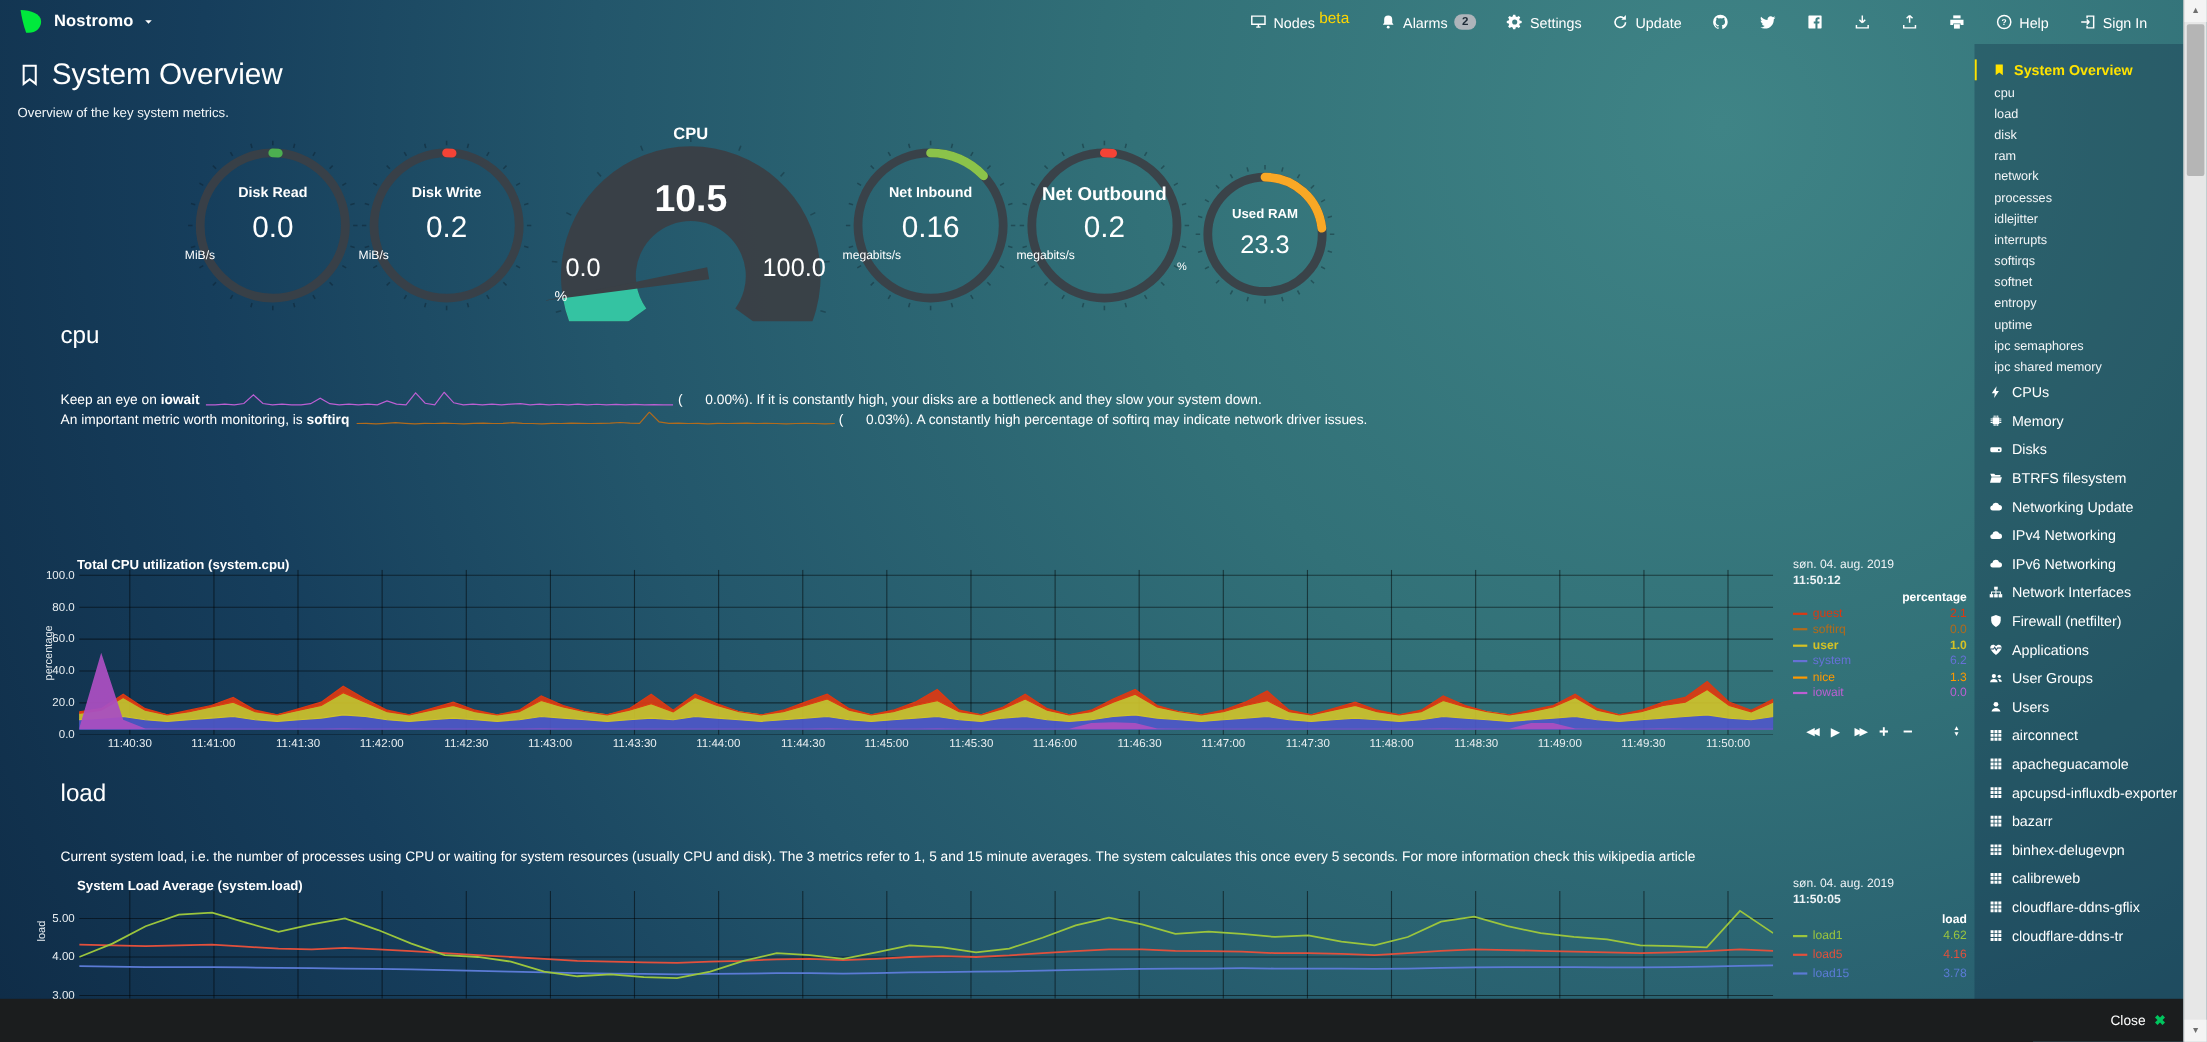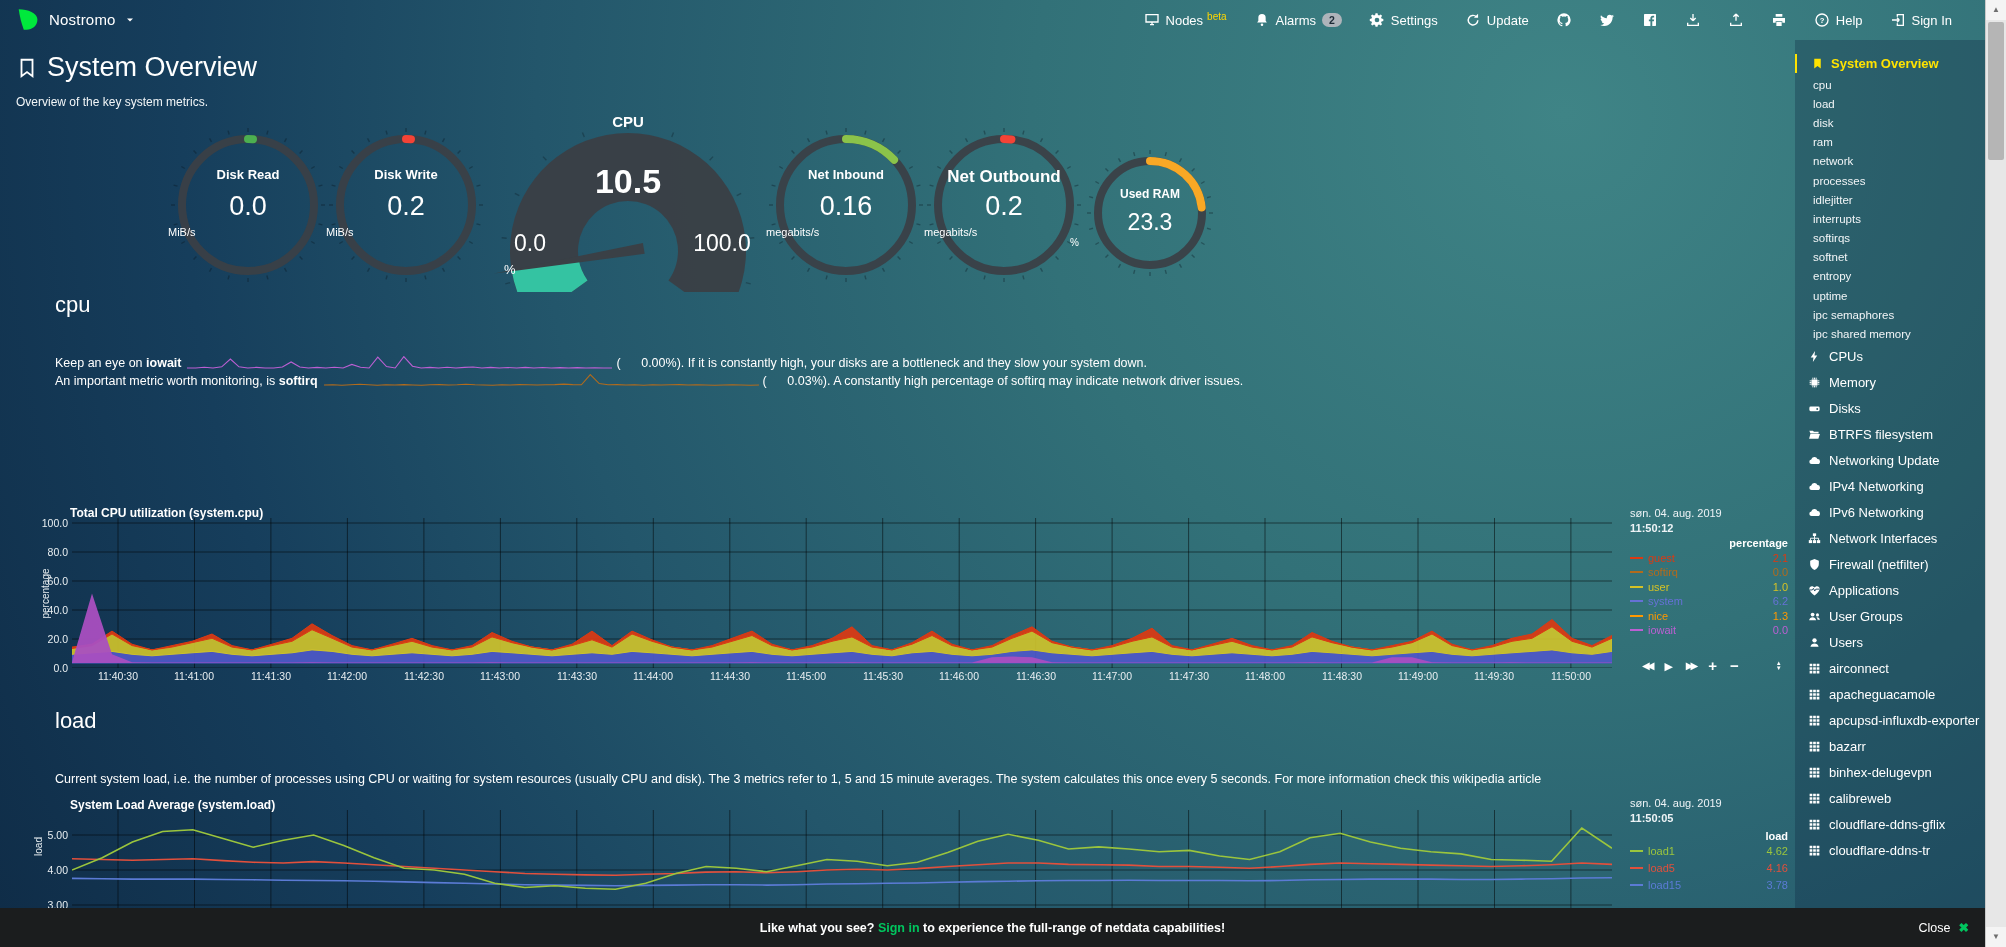--- a/index.html
+++ b/index.html
@@ -5,24 +5,24 @@
   html,body{margin:0;padding:0;}
   body{
     width:2006px;height:947px;overflow:hidden;position:relative;
     font-family:"Liberation Sans",sans-serif;color:#fff;
     background:radial-gradient(circle at 78% 12%, #3F8486 0%, #327178 30%, #23566B 58%, #163E5C 78%, #0F2C47 100%);
   }
   .ic{display:inline-block;vertical-align:middle;fill:currentColor;}
   
   #topbar{position:absolute;left:0;top:0;width:100%;height:40px;z-index:30;}
   #brand{position:absolute;left:14px;top:6px;display:flex;align-items:center;gap:8px;cursor:pointer;}
-  #brand .bname{font-size:15px;font-weight:400;letter-spacing:.2px;}
+  #brand .bname{font-size:15px;font-weight:700;letter-spacing:.2px;}
   #topnav{position:absolute;right:54px;top:0;height:40px;display:flex;align-items:center;gap:27px;}
   .nav-item{display:flex;align-items:center;gap:6px;font-size:13px;white-space:nowrap;cursor:pointer;}
-  .nav-item sup{color:#FFD700;font-size:10px;margin-left:-2px;transform:translateY(-4px);}
+  .nav-item sup{color:#FFD700;font-size:14px;margin-left:-2px;transform:translateY(-4px);}
   .nav-item .badge{background:#AEB4BA;color:#1c2a36;font-size:10.5px;font-weight:700;padding:1px 7px;border-radius:9px;}
   
   #pagehead{position:absolute;left:16px;top:52px;z-index:5;}
   #pagehead h1{margin:0;font-size:27px;font-weight:400;display:flex;align-items:center;gap:9px;}
   #pagehead .sub{font-size:12px;margin-top:12px;color:#f2f6f8;}
   
   .gauge{position:absolute;width:160px;height:160px;}
   .gauge .g-title{position:absolute;width:100%;text-align:center;font-weight:700;font-size:13px;}
   .gauge .g-value{position:absolute;width:100%;text-align:center;font-size:27px;}
   .gauge .g-unit{position:absolute;width:100%;text-align:left;font-size:11px;}
@@ -46,21 +46,21 @@
   .ylab{position:absolute;text-align:center;font-size:10px;color:#e8eef1;transform:rotate(-90deg);}
   .ytick{position:absolute;width:40px;text-align:right;font-size:10.5px;color:#e8eef1;}
   .xtick{position:absolute;transform:translateX(-50%);font-size:10.5px;color:#e8eef1;white-space:nowrap;}
   .datebox{position:absolute;left:1630px;width:160px;font-size:11px;color:#eef3f6;}
   .datebox .tm{font-weight:700;margin-top:3px;}
   .leg-head{position:absolute;left:1630px;width:158px;text-align:right;font-size:11px;font-weight:700;color:#fff;}
   .leg-row{position:absolute;left:1630px;width:158px;display:flex;align-items:center;font-size:11px;cursor:pointer;}
   .leg-row .dash{width:13px;height:2px;margin-right:5px;}
   .leg-row .lname{flex:0 0 auto;}
   .leg-row .lval{margin-left:auto;}
-  .leg-row.bold{font-weight:400;}
+  .leg-row.bold{font-weight:700;}
   .toolbar{position:absolute;display:flex;align-items:center;gap:13px;color:#fff;}
   .tb{cursor:pointer;font-size:11px;line-height:10px;}
   .tb.dbl{letter-spacing:-3px;font-size:10px;}
   .tb.pm{font-size:15px;font-weight:700;}
   .tb.rs{display:flex;flex-direction:column;font-size:6px;line-height:5px;margin-left:24px;}
   
   #sidebar{position:absolute;left:1795px;top:40px;bottom:0;width:190px;background:rgba(12,36,62,.30);padding-top:12px;box-sizing:border-box;z-index:10;overflow:hidden;}
   .sb-active{position:relative;display:flex;align-items:center;gap:7px;padding:4px 4px 4px 16px;color:#FFE300;font-size:13px;font-weight:700;cursor:pointer;}
   .sb-active::before{content:"";position:absolute;left:0;top:2px;bottom:2px;width:2px;background:#FFE300;}
   .sb-sub{padding:2.6px 4px 2.6px 18px;font-size:11.5px;color:#f2f5f7;cursor:pointer;line-height:14px;}
@@ -709,20 +709,17 @@
     </div>
   </aside>
 
 <div id="scrollbar">
   <div class="arr" style="top:0;">▲</div>
   <div class="thumb"></div>
   <div class="arr" style="bottom:0;">▼</div>
 </div>
 
 <footer id="promo">
-  <div class="msg">
-    <span>Like what you see? </span><span class="signin">Sign in</span><span> to experience the full-range of netdata capabilities!</span>
-  </div>
   <div class="closer">
     <span>Close</span>
     <span class="x">✖</span>
   </div>
 </footer>
 
 </body></html>

